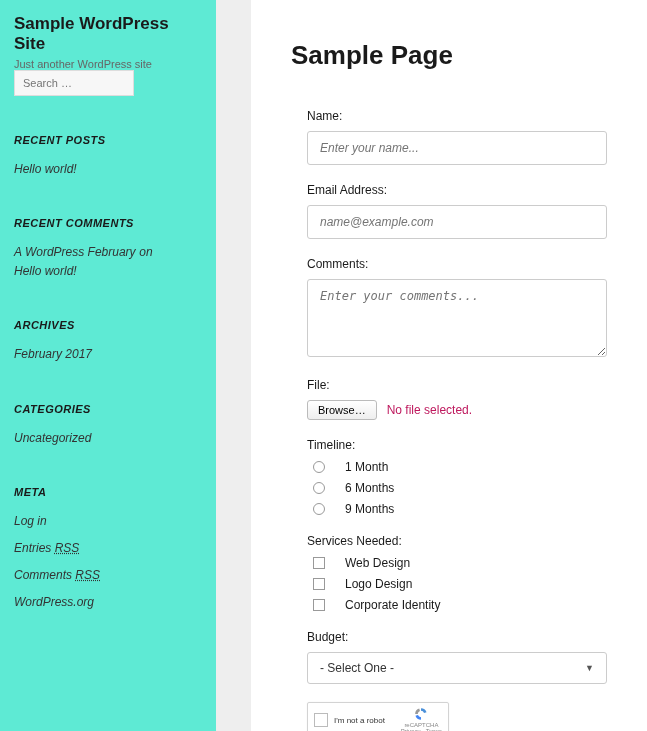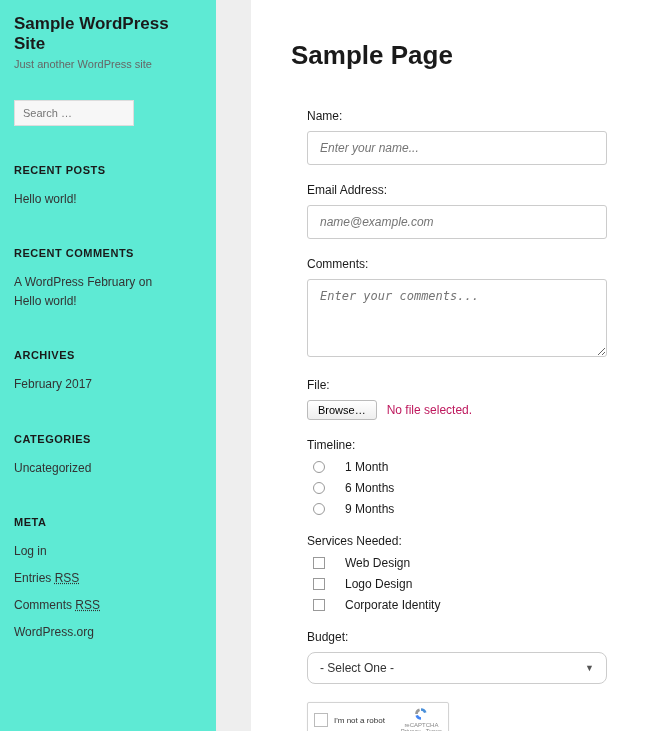--- a/index.html
+++ b/index.html
@@ -24,34 +24,34 @@
     font-weight: 700;
     line-height: 1.2;
     color: #1a1a1a;
     margin-bottom: 3px;
   }
   .tagline {
     font-size: 11px;
     color: #666;
   }
   .search-box {
-    margin-top: 30px;
     width: 100%;
     max-width: 120px;
   }
   .search-box input {
     width: 100%;
     padding: 6px 8px;
     font-size: 11px;
     border: 1px solid #ddd;
     background: #f7f7f7;
     color: #888;
   }
   .widget {
     margin-top: 38px;
+    font-style: italic;
   }
   .widget-title {
     font-size: 11px;
     font-weight: 700;
     letter-spacing: 0.5px;
     color: #1a1a1a;
     margin-bottom: 14px;
   }
   .widget a, .widget span.static {
     font-size: 12px;
@@ -138,21 +138,21 @@
     display: inline-block;
   }
   .checkbox {
     width: 12px; height: 12px;
     border: 1px solid #999; background: #fff;
     display: inline-block;
   }
   .select-box {
     width: 300px;
     border: 1px solid #ccc;
-    border-radius: 8px;
+    border-radius: 3px;
     padding: 8px 12px;
     font-size: 12px;
     color: #333;
     display: flex;
     justify-content: space-between;
     align-items: center;
     cursor: pointer;
   }
   .chevron {
     font-size: 9px;

